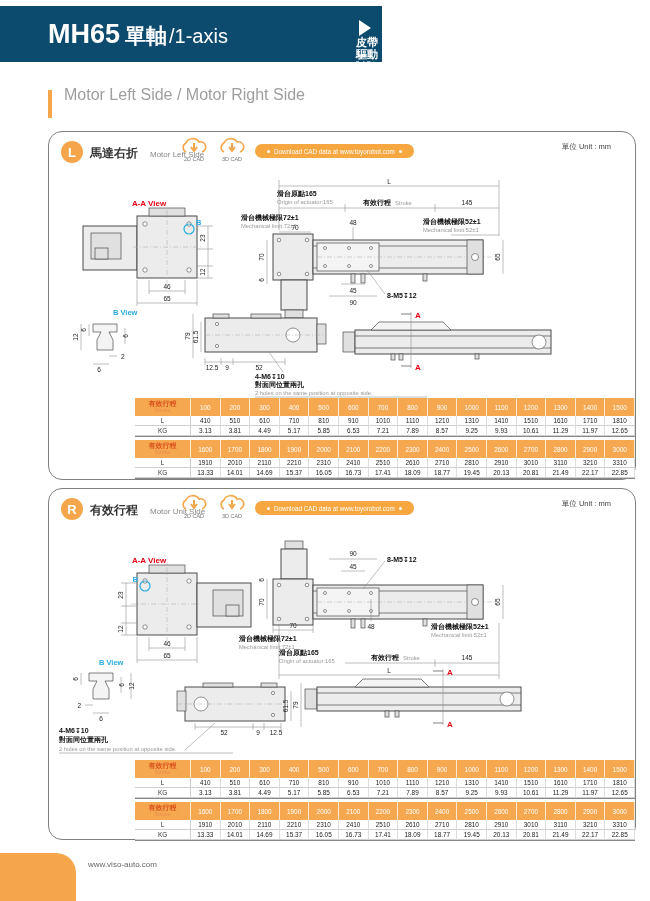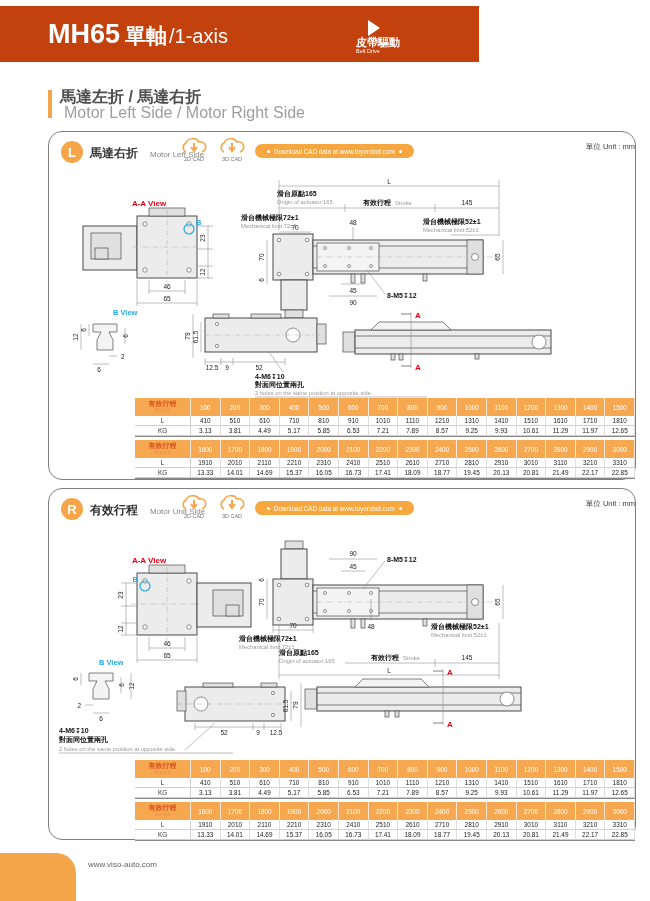--- a/index.html
+++ b/index.html
@@ -1,20 +1,20 @@
 <!DOCTYPE html>
 <html><head>
 <meta charset="utf-8">
 <style>
   html,body{margin:0;padding:0;background:#fff;}
   body{font-family:"Liberation Sans","DejaVu Sans",sans-serif;}
   #page{position:relative;width:650px;height:901px;background:#fff;overflow:hidden;}
 
   
-  .banner{position:absolute;left:0;top:6px;width:479px;height:56px;background:#c2410c;display:flex;align-items:center;}
+  .banner{position:absolute;left:0;top:6px;width:382px;height:56px;background:#0c4a6e;display:flex;align-items:center;}
   .banner-title{margin-left:48px;color:#fff;white-space:nowrap;}
   .banner-title .model{font-size:27px;font-weight:bold;}
   .banner-title .cn{font-size:21px;font-weight:bold;margin-left:5px;}
   .banner-title .en{font-size:20px;font-weight:normal;margin-left:2px;}
   .drive{position:absolute;left:356px;top:14px;display:flex;align-items:center;color:#fff;flex-direction:column;}
   .drive .tri{width:0;height:0;border-left:12px solid #fff;border-top:8px solid transparent;border-bottom:8px solid transparent;margin-right:9px;}
   .drive .t1{font-size:11px;font-weight:bold;line-height:12px;}
   .drive .t2{font-size:5.5px;line-height:7px;}
 
   
@@ -30,21 +30,21 @@
   .phead{position:absolute;left:0;top:0;width:100%;height:38px;}
   .badge{position:absolute;left:12px;top:9px;width:22px;height:22px;border-radius:50%;background:#F5A64B;color:#fff;font-size:13px;font-weight:bold;display:flex;align-items:center;justify-content:center;}
   .ptitle{position:absolute;left:41px;top:11px;white-space:nowrap;}
   .ptitle .cn{font-size:12px;font-weight:bold;color:#333;}
   .ptitle .en{font-size:8px;color:#888;margin-left:12px;}
   .cloud{position:absolute;top:4px;width:34px;text-align:center;}
   .cloud svg{display:block;margin:0 auto;}
   .cloud .lbl{font-size:5.5px;color:#777;margin-top:0px;}
   .pill{position:absolute;left:206px;top:12px;height:14px;padding:0 8px;background:#F6A73F;border-radius:8px;color:#fff;font-size:6.3px;display:flex;align-items:center;white-space:nowrap;}
   .pill .dot{display:inline-block;width:3px;height:3px;border-radius:50%;background:#fff;margin:0 4px;}
-  .unit{position:absolute;right:0;top:10px;font-size:7.5px;color:#444;}
+  .unit{position:absolute;right:24px;top:10px;font-size:7.5px;color:#444;}
 
   .draw{position:absolute;left:6px;top:40px;}
 
   
   .fillA{fill:#ECECEC;stroke:#4a4a4a;stroke-width:1;}
   .fillB{fill:#E0E0E0;stroke:#4a4a4a;stroke-width:.7;}
   .fillC{fill:#F4F4F4;stroke:#4a4a4a;stroke-width:.7;}
   .ln{stroke:#4a4a4a;stroke-width:.7;fill:none;}
   .dim{stroke:#8a8a8a;stroke-width:.55;fill:none;}
   .cl{stroke:#aaa;stroke-width:.5;fill:none;stroke-dasharray:5 2 1 2;}
@@ -82,21 +82,20 @@
       <span class="tri"></span>
       <span>
         <div class="t1">皮帶驅動</div>
         <div class="t2">Belt Drive</div>
       </span>
     </div>
   </div>
 
   <div class="section">
     <div class="bar"></div>
-    <div class="t1">馬達左折 / 馬達右折</div>
     <div class="t2">Motor Left Side / Motor Right Side</div>
   </div>
 
   <div class="panel" id="panelL">
     <div class="phead">
       <div class="badge">L</div>
       <div class="ptitle">
         <span class="cn">馬達右折</span><span class="en">Motor Left Side</span>
       </div>
       <div class="cloud" style="left:128px;">

